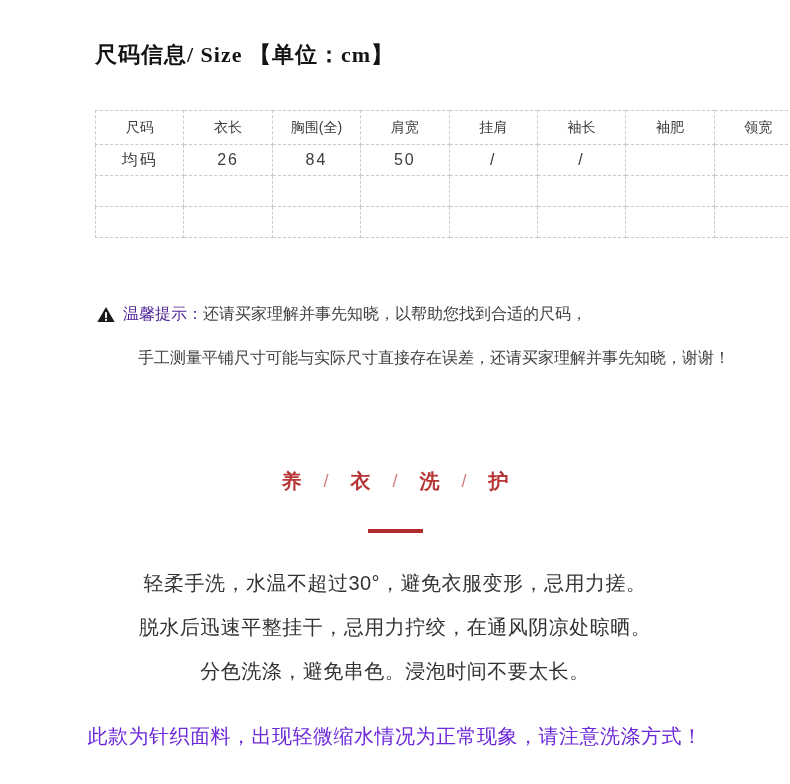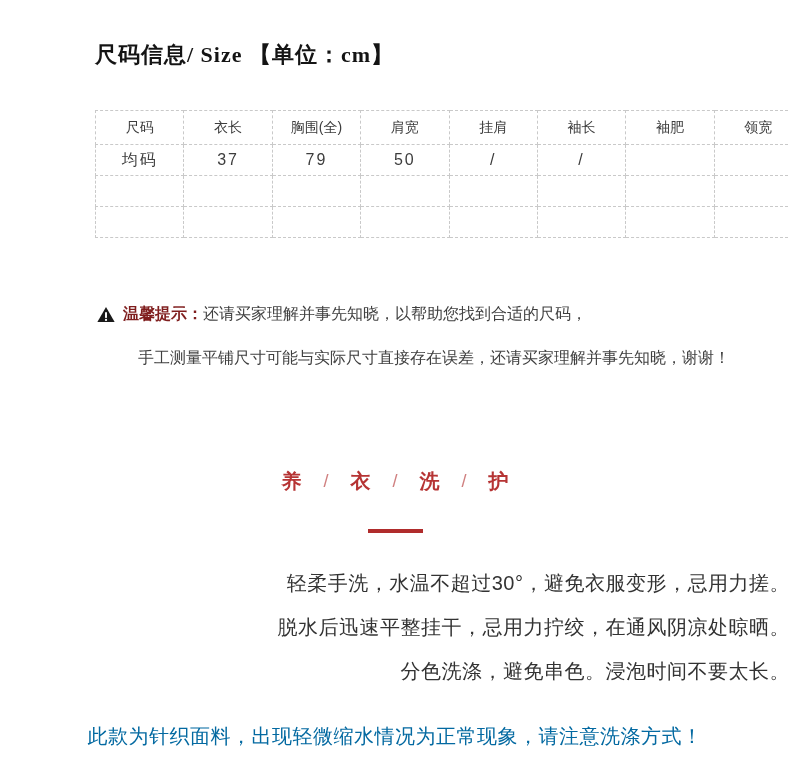--- a/index.html
+++ b/index.html
@@ -38,21 +38,21 @@
   table.size-table th { height: 34px; font-size: 14px; }
   table.size-table td { height: 31px; font-size: 16px; letter-spacing: 2px; margin-top: 32px; }
   .notice {
     margin: 66px 0 0 97px;
     font-size: 16px;
     line-height: 20px;
     color: #3f3f3f;
   }
   .notice-line1 { display: flex; align-items: center; }
   .warn-icon { display: inline-flex; margin-right: 8px; flex: 0 0 auto; }
-  .notice-label { color: #7f1d1d; font-weight: bold; }
+  .notice-label { color: #4c1d95; }
   .notice-line2 { margin-top: 24px; padding-left: 41px; }
   .care-title {
     margin-top: 100px;
     display: flex;
     justify-content: center;
     align-items: center;
     gap: 22px;
     font-size: 20px;
     font-weight: 700;
     color: #b63434;
@@ -61,34 +61,34 @@
     font-weight: 400;
     font-size: 18px;
     color: #d08080;
   }
   .care-divider {
     width: 55px;
     height: 4px;
     background: #b02c2c;
     margin: 34px auto 0 auto;
   }
-  .care-lines { margin-top: 36px; text-align: right; }
+  .care-lines { margin-top: 36px; text-align: center; }
   .care-line {
     font-size: 20px;
     line-height: 28px;
     color: #333333;
     margin-bottom: 16px;
     letter-spacing: 0.5px;
   }
   .footer-warning {
     margin-top: 38px;
     text-align: center;
     font-size: 20px;
     letter-spacing: 0.5px;
-    color: #0369a1;
+    color: #6d28d9;
   }
 </style>
 </head>
 <body>
 
 <div class="page">
 
   <h1 class="page-title">尺码信息/ Size 【单位：cm】</h1>
 
   <table class="size-table">
@@ -100,22 +100,22 @@
         <th>肩宽</th>
         <th>挂肩</th>
         <th>袖长</th>
         <th>袖肥</th>
         <th>领宽</th>
       </tr>
     </thead>
     <tbody>
       <tr>
         <td>均码</td>
-        <td>37</td>
-        <td>79</td>
+        <td>26</td>
+        <td>84</td>
         <td>50</td>
         <td>/</td>
         <td>/</td>
         <td></td>
         <td></td>
       </tr>
       <tr>
         <td></td>
         <td></td>
         <td></td>

